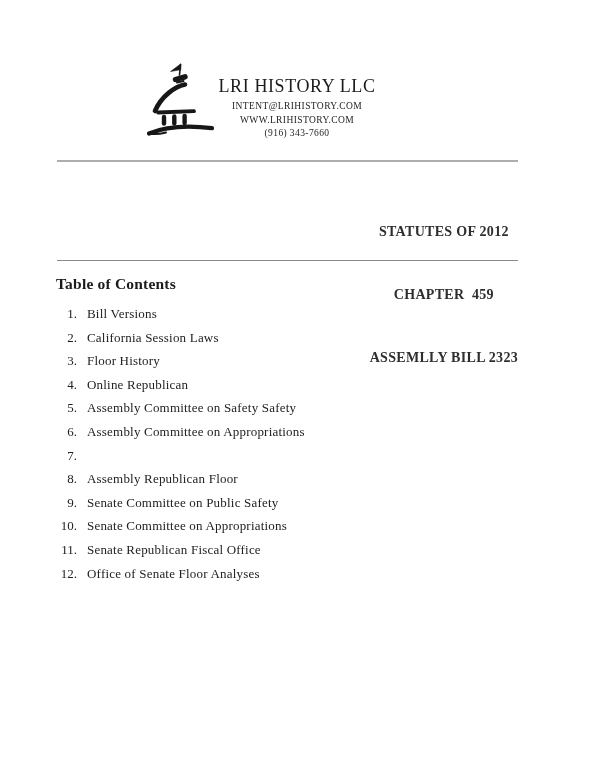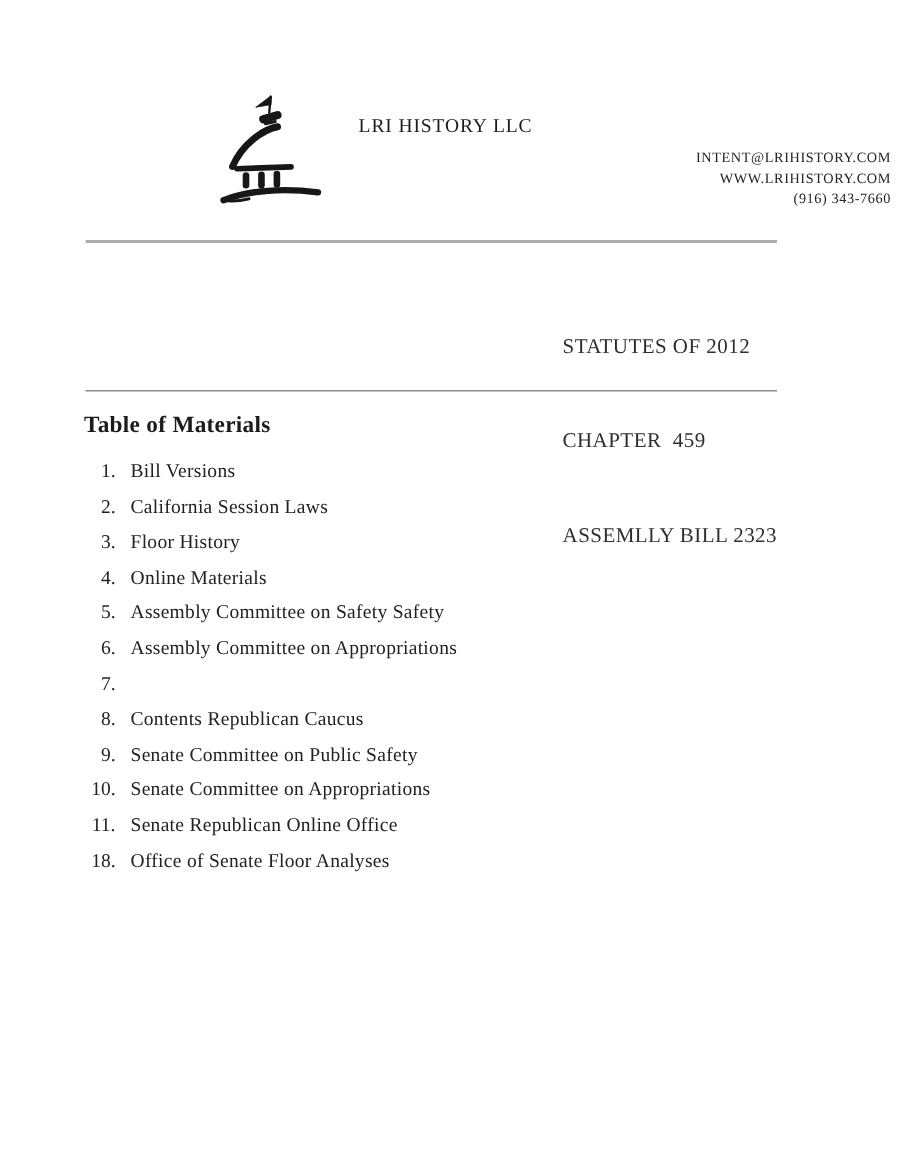--- a/index.html
+++ b/index.html
@@ -24,30 +24,30 @@
     top: 63px;
     width: 72px;
     height: 80px;
   }
   .company-name {
     position: absolute;
     left: 0;
     right: 6px;
     top: 76px;
     text-align: center;
-    font-size: 13px;
+    font-size: 18px;
     letter-spacing: 0.6px;
     color: #1c1c1c;
     white-space: pre;
   }
   .contact-line {
     position: absolute;
     left: 0;
     right: 6px;
-    text-align: right;
+    text-align: center;
     font-size: 9.5px;
     letter-spacing: 0.4px;
     color: #242424;
     white-space: pre;
   }
   .contact-email   { top: 101px; }
   .contact-website { top: 115px; }
   .contact-phone   { top: 128px; }
 
   
@@ -65,22 +65,22 @@
     top: 260px;
     height: 1px;
     background: #8a8a8a;
   }
 
   
   .reference {
     position: absolute;
     top: 179px;
     right: 82px;
-    text-align: left;
-    font-weight: normal;
+    text-align: center;
+    font-weight: bold;
     font-size: 14px;
     line-height: 21px;
     letter-spacing: 0.3px;
     color: #2e2e2e;
     white-space: pre;
   }
 
   
   .toc-title {
     position: absolute;
@@ -154,65 +154,65 @@
   <div class="rule rule-top"></div>
 
   <div class="reference">
     <div>STATUTES OF 2012</div>
     <div>CHAPTER  459</div>
     <div>ASSEMLLY BILL 2323</div>
   </div>
 
   <div class="rule rule-bottom"></div>
 
-  <h1 class="toc-title">Table of Materials</h1>
+  <h1 class="toc-title">Table of Contents</h1>
 
   <div class="toc-list">
     <div class="toc-row">
       <span class="toc-num">1.</span>
       <span class="toc-label">Bill Versions</span>
     </div>
     <div class="toc-row">
       <span class="toc-num">2.</span>
       <span class="toc-label">California Session Laws</span>
     </div>
     <div class="toc-row">
       <span class="toc-num">3.</span>
       <span class="toc-label">Floor History</span>
     </div>
     <div class="toc-row">
       <span class="toc-num">4.</span>
-      <span class="toc-label">Online Materials</span>
+      <span class="toc-label">Online Republican</span>
     </div>
     <div class="toc-row">
       <span class="toc-num">5.</span>
       <span class="toc-label">Assembly Committee on Safety Safety</span>
     </div>
     <div class="toc-row">
       <span class="toc-num">6.</span>
       <span class="toc-label">Assembly Committee on Appropriations</span>
     </div>
     <div class="toc-row">
       <span class="toc-num">7.</span>
     </div>
     <div class="toc-row">
       <span class="toc-num">8.</span>
-      <span class="toc-label">Contents Republican Caucus</span>
+      <span class="toc-label">Assembly Republican Floor</span>
     </div>
     <div class="toc-row">
       <span class="toc-num">9.</span>
       <span class="toc-label">Senate Committee on Public Safety</span>
     </div>
     <div class="toc-row">
       <span class="toc-num">10.</span>
       <span class="toc-label">Senate Committee on Appropriations</span>
     </div>
     <div class="toc-row">
       <span class="toc-num">11.</span>
-      <span class="toc-label">Senate Republican Online Office</span>
-    </div>
-    <div class="toc-row">
-      <span class="toc-num">18.</span>
+      <span class="toc-label">Senate Republican Fiscal Office</span>
+    </div>
+    <div class="toc-row">
+      <span class="toc-num">12.</span>
       <span class="toc-label">Office of Senate Floor Analyses</span>
     </div>
   </div>
 
 </div>
 
 </body></html>

